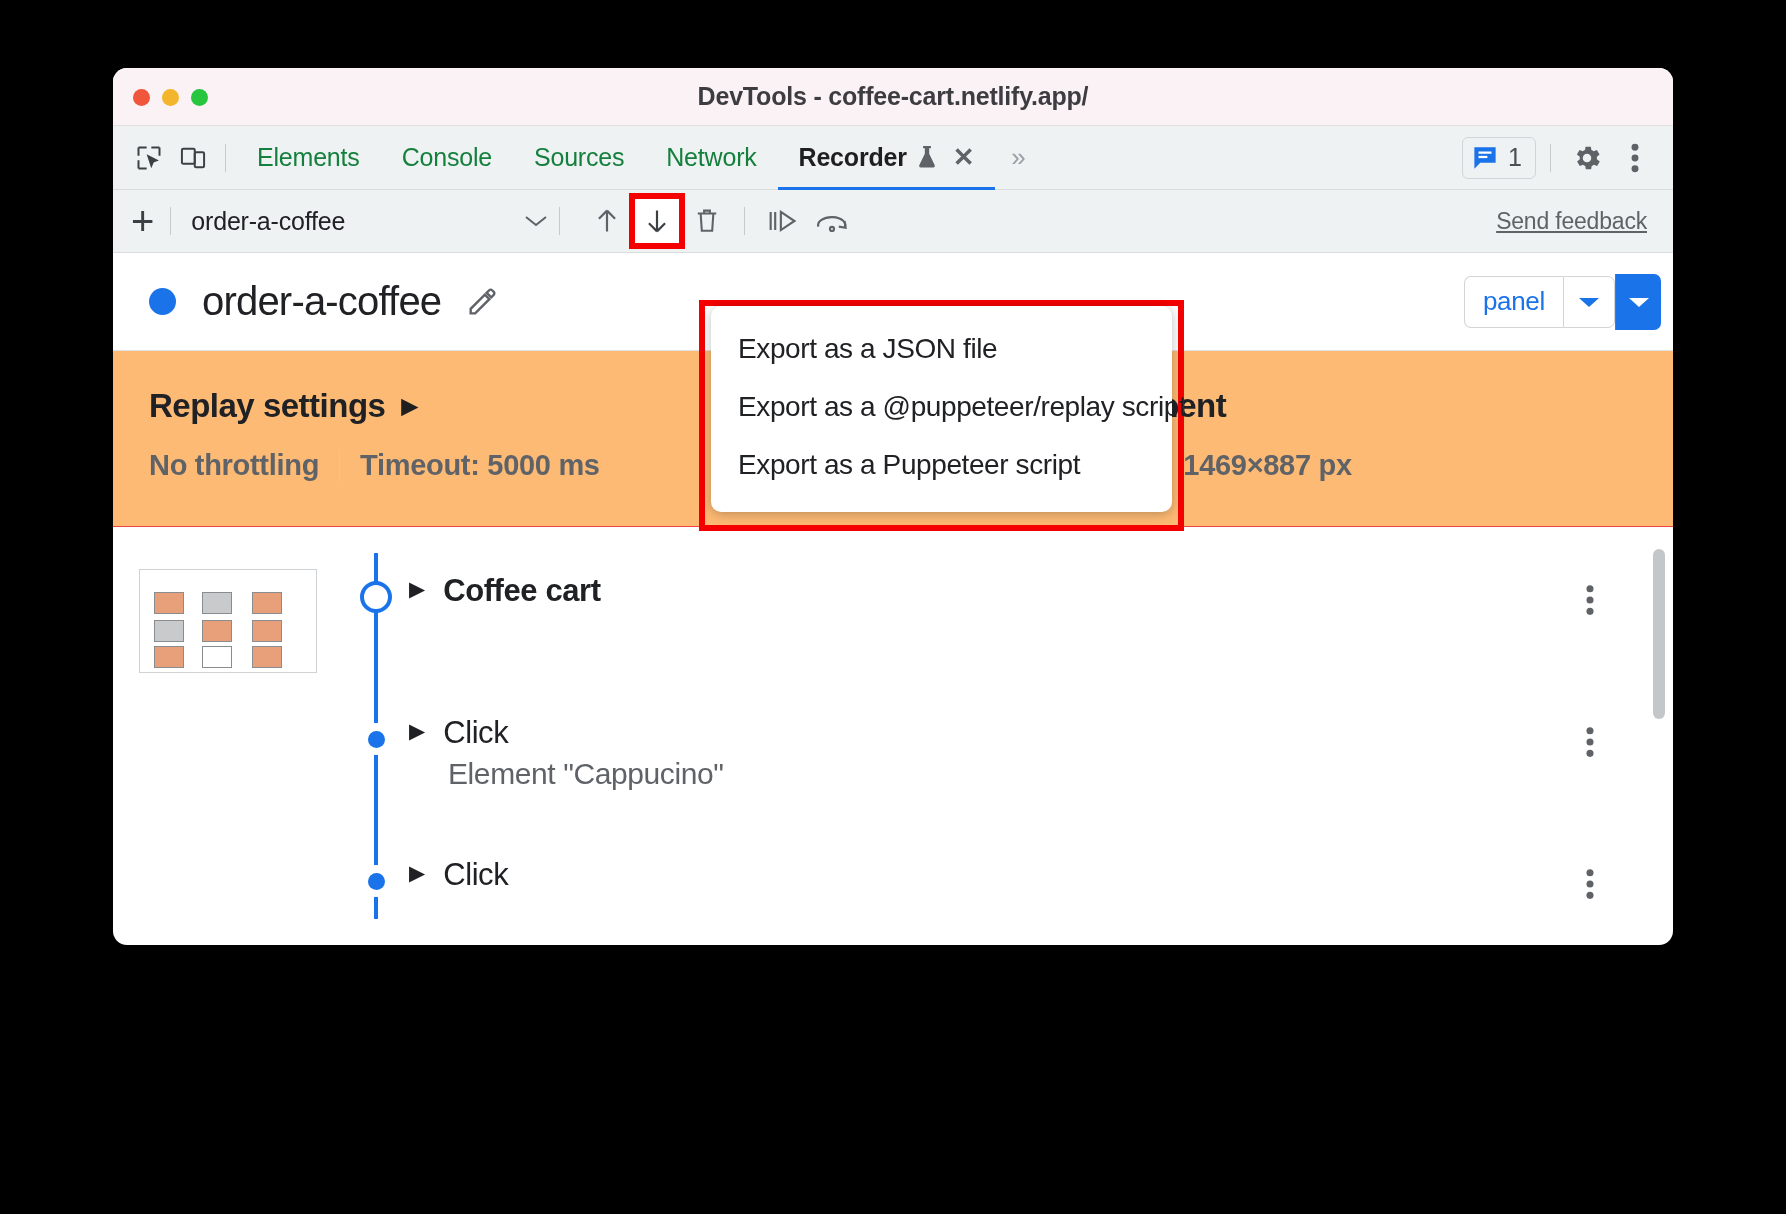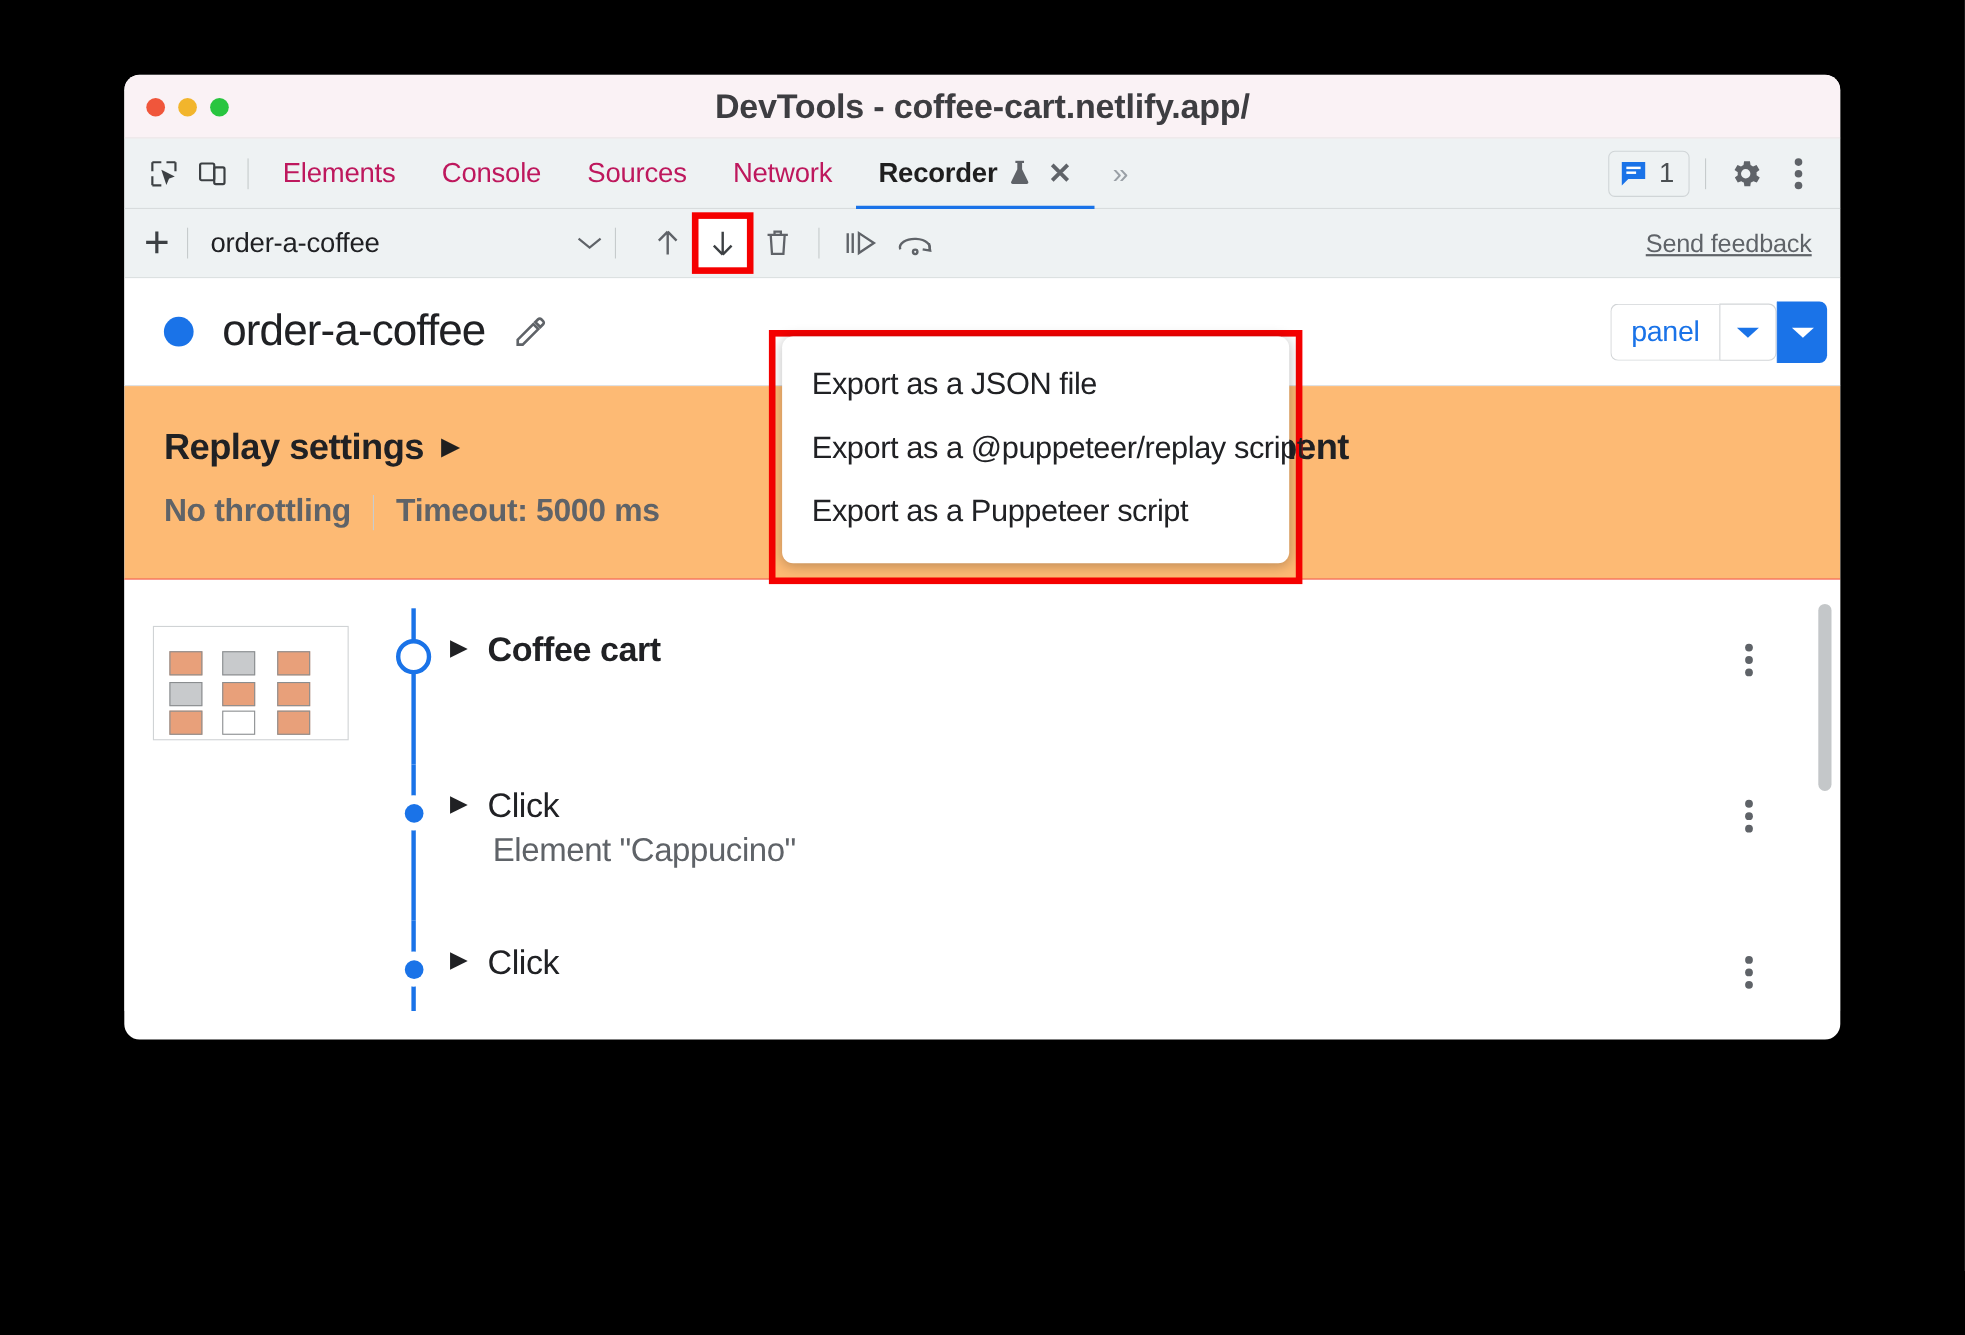--- a/index.html
+++ b/index.html
@@ -29,39 +29,39 @@
     height: 58px;
     background: #faf2f5;
     border-bottom: 1px solid #e4dfe1;
     display: flex; align-items: center; justify-content: center;
   }
   .traffic { position: absolute; left: 20px; top: 21px; display: flex; gap: 12px; }
   .dot { width: 17px; height: 17px; border-radius: 50%; }
   .dot.red    { background: #f0563b; }
   .dot.yellow { background: #f2b52c; }
   .dot.green  { background: #28c53f; }
-  .win-title { font-size: 31px; font-weight: bold; color: #3d3d41; letter-spacing: -0.2px; }
+  .win-title { font-size: 25px; font-weight: bold; color: #3d3d41; letter-spacing: -0.2px; }
 
   
   .tabbar {
     position: relative;
     height: 64px;
     background: #eef2f3;
     border-bottom: 1px solid #d8dcdd;
     display: flex; align-items: center;
     padding-left: 14px;
   }
   .icon-btn {
     width: 44px; height: 44px;
     display: flex; align-items: center; justify-content: center;
     border-radius: 5px;
   }
   .vdiv { width: 1px; height: 28px; background: #c6cbcc; margin: 0 10px; }
   .tab {
-    font-size: 25px; color: #be185d;
+    font-size: 25px; color: #15803d;
     padding: 0 21px; height: 64px;
     display: flex; align-items: center; gap: 9px;
     letter-spacing: -0.2px;
   }
   .tab.active { color: #1f1f1f; box-shadow: inset 0 -3px 0 #1a73e8; font-weight: bold; }
   .tab .flask { display: inline-block; }
   .tab .xclose { font-size: 26px; color: #5f6368; margin-left: 6px; }
   .chev2 { font-size: 26px; color: #9aa0a6; padding: 0 16px; }
   .tabbar-right { position: absolute; right: 16px; display: flex; align-items: center; gap: 4px; }
   .msg-badge {
@@ -391,20 +391,25 @@
           <span class="sec-caret">▶</span>
         </div>
         <div class="sec-sub">
           <span>No throttling</span>
           <span class="sep"></span>
           <span>Timeout: 5000 ms</span>
         </div>
       </div>
       <div class="settings-col right">
         <div class="sec-title">Environment</div>
+        <div class="sec-sub">
+          <span>Desktop</span>
+          <span class="sep"></span>
+          <span>1469×887 px</span>
+        </div>
       </div>
     </div>
 
     <div class="steps">
 
       <div class="step-row">
         <div class="thumb-col">
           <div class="thumb">
             <span class="cup fill" style="left:14px; top:22px;"></span>
             <span class="cup gray" style="left:62px; top:22px;"></span>

